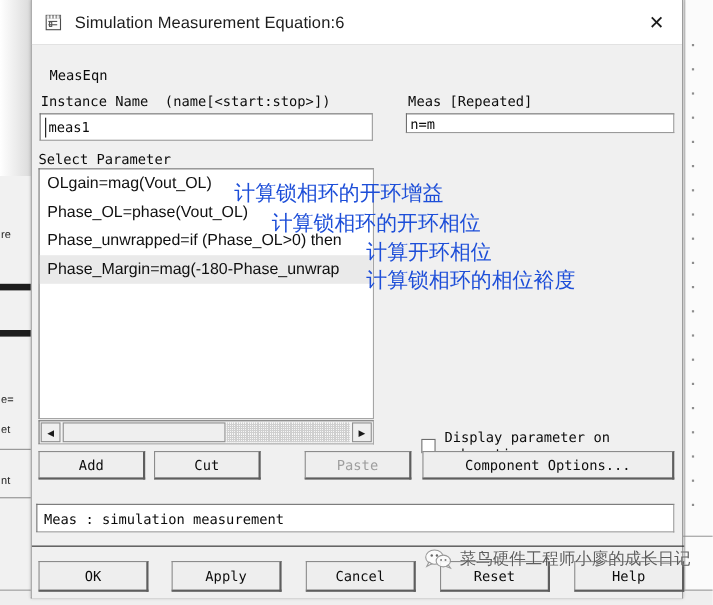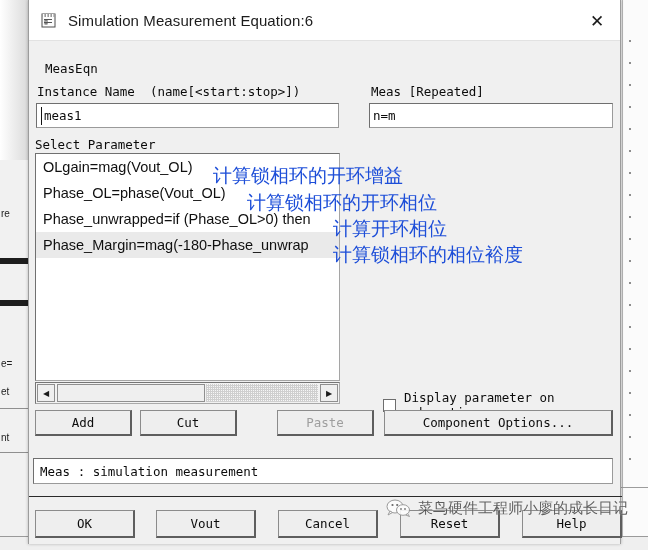--- a/index.html
+++ b/index.html
@@ -146,21 +146,21 @@
     cursor:pointer; user-select:none;
   }
   .btn.disabled { color:#9e9e9e; }
 
   .btn-add   { position:absolute; left:6px;   top:369px; width:97px;  height:26px; }
   .btn-cut   { position:absolute; left:111px; top:369px; width:97px;  height:26px; }
   .btn-paste { position:absolute; left:216px; top:369px; width:97px;  height:26px;margin-left:32px; }
 
   .lbl-meas { position:absolute; left:342px; top:43px; }
   .meas-input {
-    position:absolute; left:340px; top:62px; width:244px; height:25px;
+    position:absolute; left:340px; top:62px; width:244px; height:18px;
     background:#ffffff;
     border:1px solid #9a9a9a; border-top-color:#6f6f6f; border-left-color:#6f6f6f;
     display:flex; align-items:center; padding-left:3px; overflow:hidden;
   }
   .meas-input .pre {
     font-family:"DejaVu Sans Mono","Liberation Mono",monospace;
     font-size:12.5px; color:#0b0b0b; white-space:pre;
   }
   .meas-input .sel {
     font-family:"DejaVu Sans Mono","Liberation Mono",monospace;
@@ -320,21 +320,21 @@
 
     <div class="btn btn-compopts">Component Options...</div>
 
     <div class="status-bar">
       <span class="mono">Meas : simulation measurement</span>
     </div>
 
     <div class="sep-line"></div>
 
     <div class="btn btn-ok">OK</div>
-    <div class="btn btn-apply">Vout</div>
+    <div class="btn btn-apply">Apply</div>
     <div class="btn btn-cancel">Cancel</div>
     <div class="btn btn-reset">Reset</div>
     <div class="btn btn-help">Help</div>
 
   </div>
 </div>
 
 <div class="annot" style="left:213px; top:163px;">计算锁相环的开环增益</div>
 <div class="annot" style="left:247px; top:190px;">计算锁相环的开环相位</div>
 <div class="annot" style="left:333px; top:216px;">计算开环相位</div>

